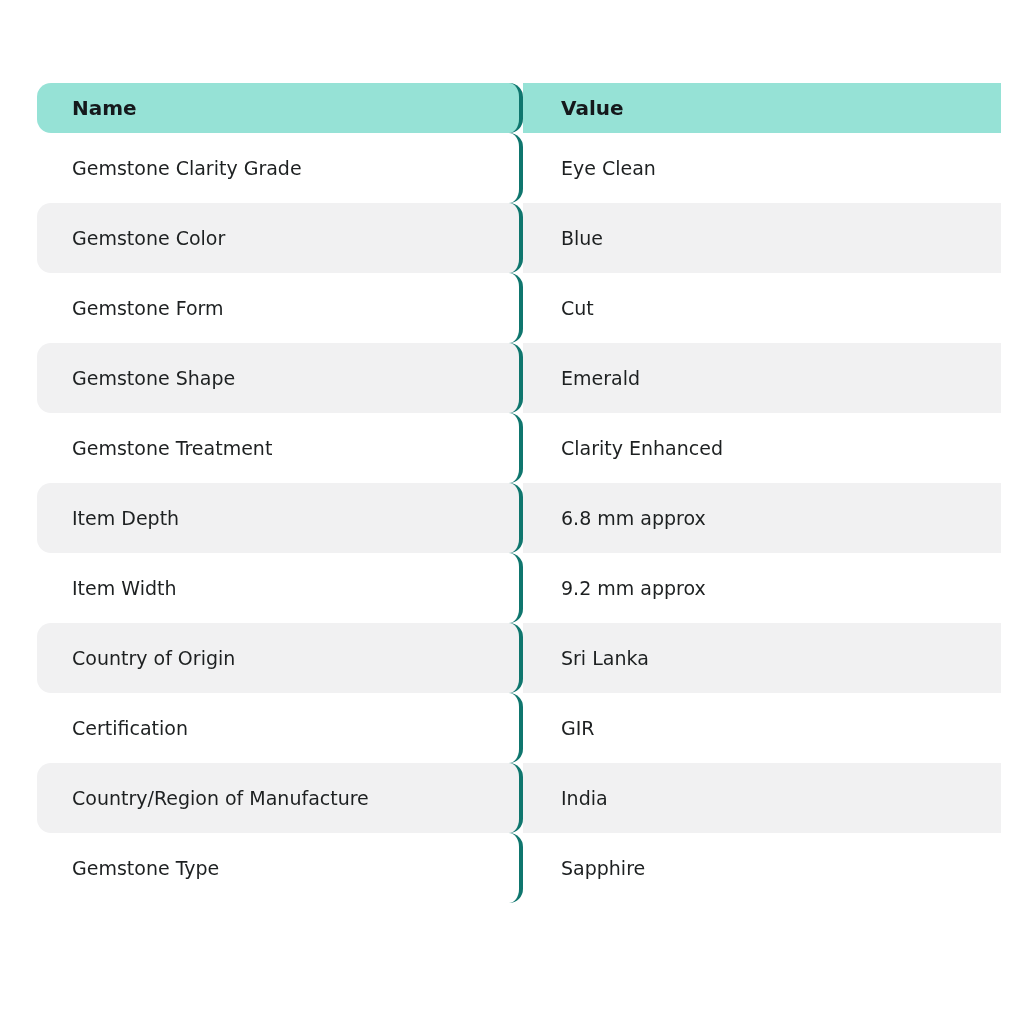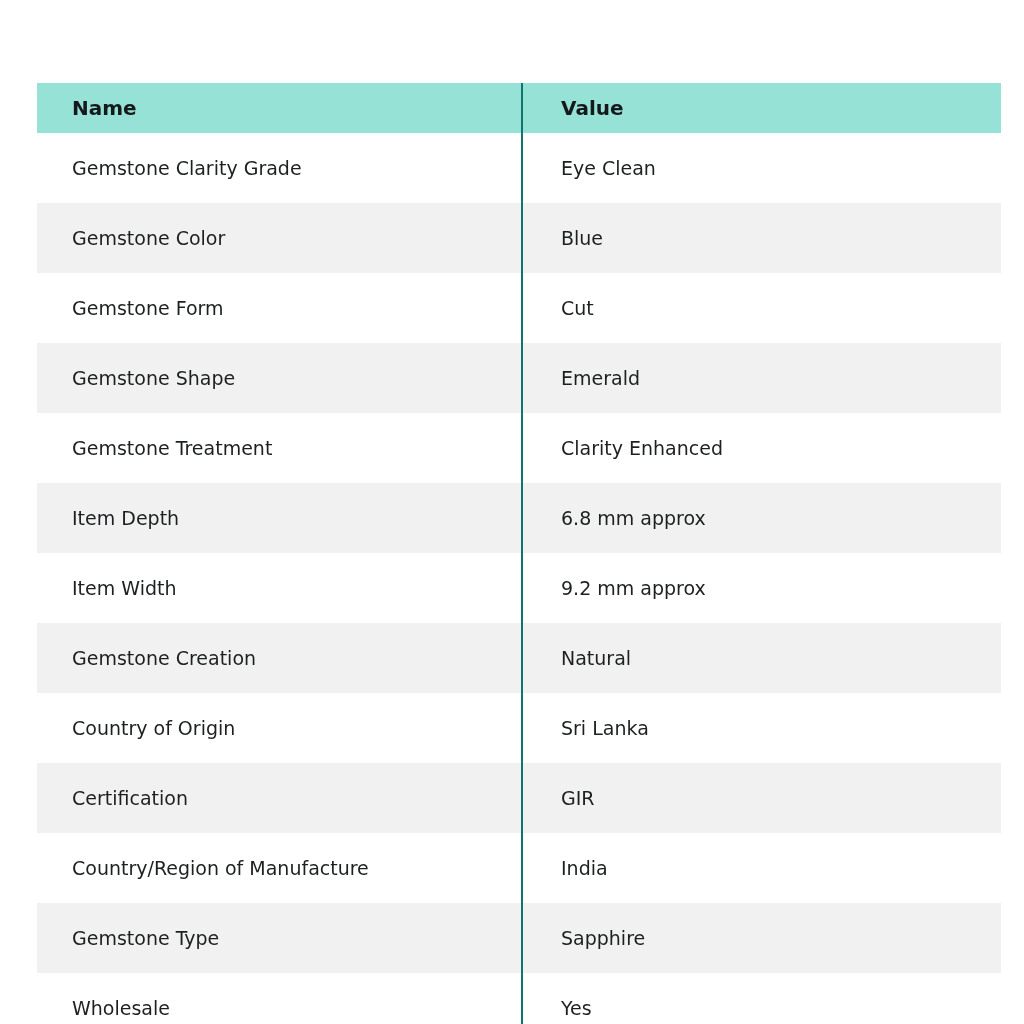--- a/index.html
+++ b/index.html
@@ -49,21 +49,22 @@
     background: #ffffff;
     white-space: nowrap;
     overflow: hidden;
   }
   table.spec-table tbody tr:nth-child(even) td {
     background: #f1f1f2;
   }
   
   table.spec-table th.col-name,
   table.spec-table td.col-name {
-    border-right: 2px solid #0f766e;
+    border-right: 4px solid #0f766e;
+    border-radius: 14px;
   }
 </style>
 </head>
 <body>
 
 <div class="spec-table-wrap">
   <table class="spec-table">
     <colgroup>
       <col class="c-name">
       <col class="c-value">
@@ -97,38 +98,30 @@
       </tr>
       <tr>
         <td class="col-name">Item Depth</td>
         <td class="col-value">6.8 mm approx</td>
       </tr>
       <tr>
         <td class="col-name">Item Width</td>
         <td class="col-value">9.2 mm approx</td>
       </tr>
       <tr>
-        <td class="col-name">Gemstone Creation</td>
-        <td class="col-value">Natural</td>
-      </tr>
-      <tr>
         <td class="col-name">Country of Origin</td>
         <td class="col-value">Sri Lanka</td>
       </tr>
       <tr>
         <td class="col-name">Certification</td>
         <td class="col-value">GIR</td>
       </tr>
       <tr>
         <td class="col-name">Country/Region of Manufacture</td>
         <td class="col-value">India</td>
       </tr>
       <tr>
         <td class="col-name">Gemstone Type</td>
         <td class="col-value">Sapphire</td>
       </tr>
-      <tr>
-        <td class="col-name">Wholesale</td>
-        <td class="col-value">Yes</td>
-      </tr>
     </tbody>
   </table>
 </div>
 
 </body></html>

